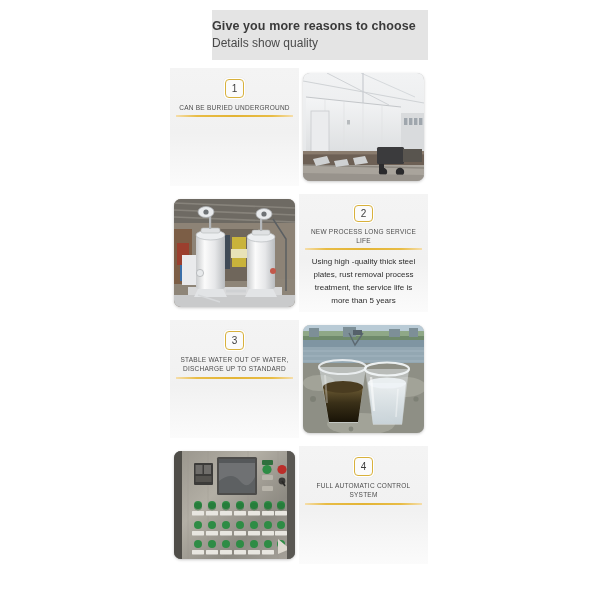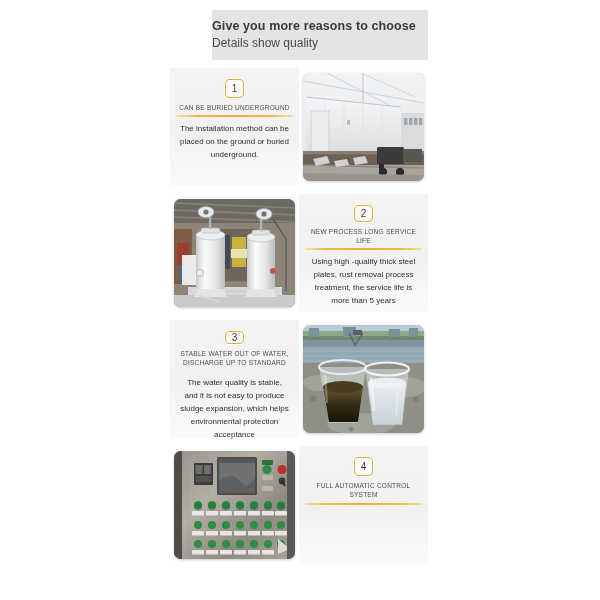--- a/index.html
+++ b/index.html
@@ -144,21 +144,20 @@
     <div class="header">
       <div class="header-title">Give you more reasons to choose</div>
       <div class="header-sub">Details show quality</div>
     </div>
 
     <div class="row">
       <div class="panel">
         <div class="badge">1</div>
         <div class="blk-title">CAN BE BURIED UNDERGROUND</div>
         <div class="rule"></div>
-        <div class="blk-body">The installation method can be placed on the ground or buried underground.</div>
       </div>
       <div class="photo-wrap">
         <div class="photo">
           <svg viewBox="0 0 121 108" preserveAspectRatio="none">
             <defs>
               <linearGradient id="sky1" x1="0" y1="0" x2="0" y2="1">
                 <stop offset="0" stop-color="#f2f3f4"></stop>
                   <stop offset="1" stop-color="#e2e4e6"></stop>
               </linearGradient>
               <linearGradient id="wall1" x1="0" y1="0" x2="0" y2="1">
@@ -273,21 +272,20 @@
           </svg>
         </div>
       </div>
     </div>
 
     <div class="row">
       <div class="panel">
         <div class="badge">3</div>
         <div class="blk-title">STABLE WATER OUT OF WATER, DISCHARGE UP TO STANDARD</div>
         <div class="rule"></div>
-        <div class="blk-body">The water quality is stable, and it is not easy to produce sludge expansion, which helps environmental protection acceptance</div>
       </div>
       <div class="photo-wrap">
         <div class="photo">
           <svg viewBox="0 0 121 108" preserveAspectRatio="none">
             <defs>
               <linearGradient id="dirty" x1="0" y1="0" x2="0" y2="1">
                 <stop offset="0" stop-color="#6b5a33"></stop>
                   <stop offset=".45" stop-color="#3a3018"></stop>
                 <stop offset="1" stop-color="#191307"></stop>
               </linearGradient>

